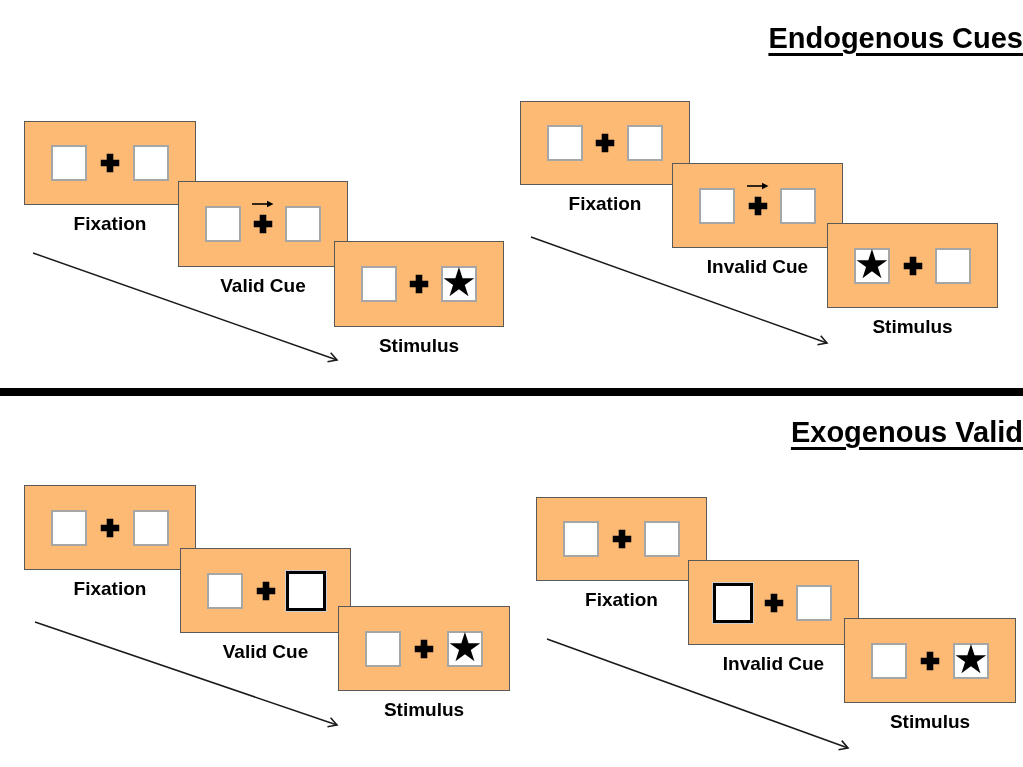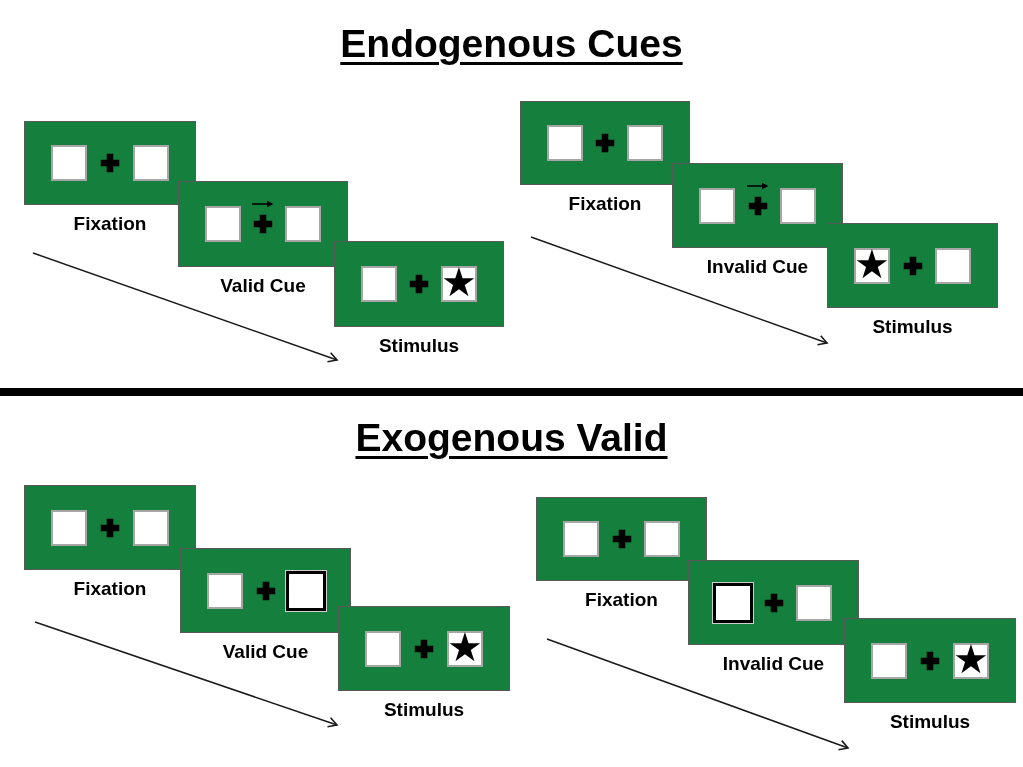--- a/index.html
+++ b/index.html
@@ -7,38 +7,38 @@
   body {
     position:relative;
     background:#ffffff;
     font-family:"Liberation Sans", sans-serif;
     overflow:hidden;
     color:#000;
   }
 
   .section-title {
     position:absolute; left:0; width:100%;
-    text-align:center;
-    font-size:39px; font-weight:bold;
+    text-align:right;
+    font-size:29px; font-weight:bold;
     text-decoration:underline;
     text-decoration-thickness:3px;
     text-underline-offset:5px;
     color:#000;
   }
   .title-endo { top:22px; }
   .title-exo  { top:416px; }
 
   .divider {
     position:absolute; left:0; top:388px;
     width:100%; height:8px; background:#000;
   }
 
   .panel {
     position:absolute;
-    background:#15803d;
+    background:#fdba74;
     border:1px solid #595959;
   }
 
   .box {
     position:absolute; top:50%; transform:translateY(-50%);
     width:36px; height:36px;
     border:2px solid #a6a6a6;
     background:#fff;
     display:flex; align-items:center; justify-content:center;
   }

